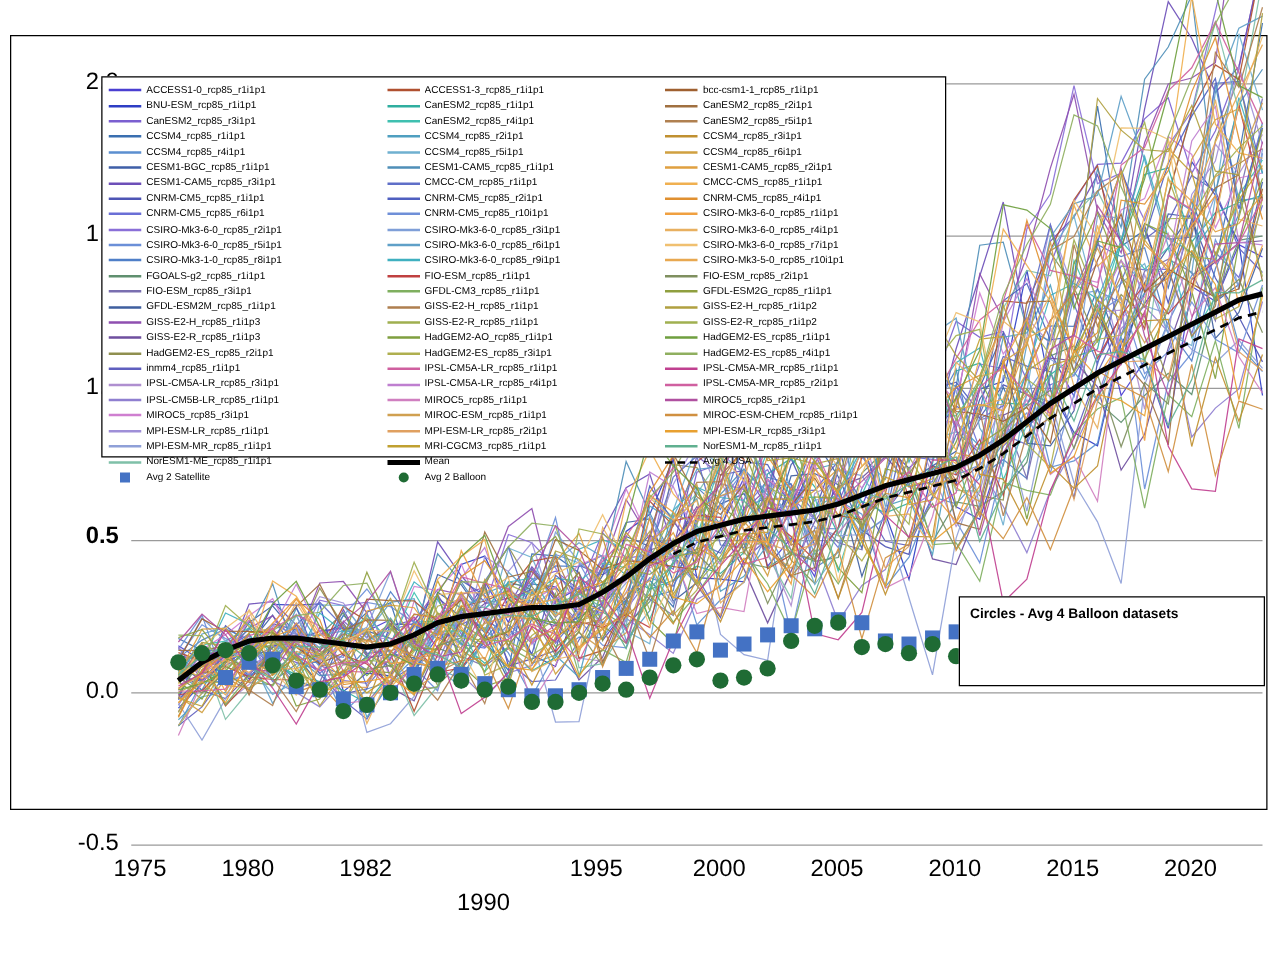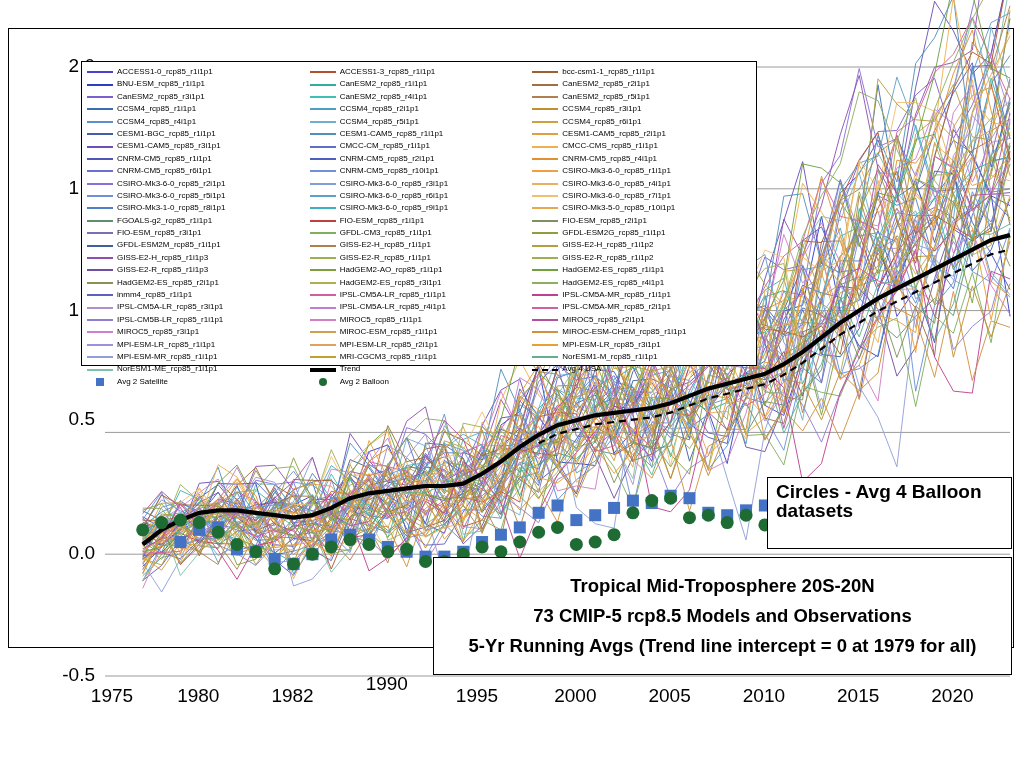--- a/index.html
+++ b/index.html
@@ -135,21 +135,21 @@
     padding: 4px 8px;
   }
   #obs-box .obs-title {
     font-size: 14.5px;
     font-weight: bold;
     text-decoration: underline;
     color: #000;
     margin-bottom: 2px;
   }
   #obs-box .obs-line {
-    font-size: 19px;
+    font-size: 11px;
     font-weight: bold;
     color: #000;
     line-height: 19px;
   }
   #caption-box {
     position: absolute;
     left: 424px;
     top: 528px;
     width: 579px;
     height: 118px;
@@ -332,21 +332,21 @@
           <circle cx="641.0416666666667" cy="448.224" r="6.5" fill="#1f6b34"></circle>
           <circle cx="659.8958333333333" cy="457.96799999999996" r="6.5" fill="#1f6b34"></circle>
           <circle cx="678.75" cy="436.044" r="6.5" fill="#1f6b34"></circle>
         </svg>
     </div>
 
     <div id="ytick-layer">
         <div class="ytick" style="width: 80px; right: 918px; top: 26px;">2.0</div>
         <div class="ytick" style="width: 80px; right: 918px; top: 147.8px;">1.5</div>
         <div class="ytick" style="width: 80px; right: 918px; top: 269.6px;">1.0</div>
-        <div class="ytick" style="width: 80px; right: 918px; top: 379px;">0.5</div>
+        <div class="ytick" style="width: 80px; right: 918px; top: 389px; font-weight: bold;">0.5</div>
         <div class="ytick" style="width: 80px; right: 918px; top: 513.2px;">0.0</div>
         <div class="ytick" style="width: 80px; right: 918px; top: 635px;">-0.5</div>
       </div>
 
     <div id="legend-box">
       <div class="legend-cols" id="legend-cols">
           <div class="legend-col">
             <div class="legend-item">
               <span class="legend-swatch" style="background: rgb(74, 63, 209);"></span>
               <span class="legend-label">ACCESS1-0_rcp85_r1i1p1</span>
@@ -546,21 +546,21 @@
             <div class="legend-item">
               <span class="legend-swatch" style="background: rgb(224, 160, 96);"></span>
               <span class="legend-label">MPI-ESM-LR_rcp85_r2i1p1</span>
             </div>
             <div class="legend-item">
               <span class="legend-swatch" style="background: rgb(192, 160, 48);"></span>
               <span class="legend-label">MRI-CGCM3_rcp85_r1i1p1</span>
             </div>
             <div class="legend-item">
               <span class="legend-swatch thick" style="background: rgb(0, 0, 0);"></span>
-              <span class="legend-label">Trend</span>
+              <span class="legend-label">Mean</span>
             </div>
             <div class="legend-item">
               <span class="legend-marker">
                 <span class="ci-marker" style="background: rgb(31, 107, 52);"></span>
               </span>
               <span class="legend-label">Avg 2 Balloon</span>
             </div>
           </div>
           <div class="legend-col">
             <div class="legend-item">
@@ -664,32 +664,27 @@
               <span class="legend-label">Avg 4 USA</span>
             </div>
           </div>
         </div>
     </div>
 
     <div id="obs-box">
       <div class="obs-line">Circles - Avg 4 Balloon datasets</div>
     </div>
 
-    <div id="caption-box">
-      <div class="cap-line">Tropical Mid-Troposphere 20S-20N</div>
-      <div class="cap-line">73 CMIP-5 rcp8.5 Models and Observations</div>
-      <div class="cap-line">5-Yr Running Avgs (Trend line intercept = 0 at 1979 for all)</div>
-    </div>
   </div>
 
   <div id="xtick-layer">
       <div class="xtick" style="width: 80px; left: 72px; top: 685px;">1975</div>
       <div class="xtick" style="width: 80px; left: 158.271px; top: 685px;">1980</div>
       <div class="xtick" style="width: 80px; left: 252.542px; top: 685px;">1982</div>
-      <div class="xtick" style="width: 80px; left: 346.812px; top: 673px;">1990</div>
+      <div class="xtick" style="width: 80px; left: 346.812px; top: 712px;">1990</div>
       <div class="xtick" style="width: 80px; left: 437px; top: 685px;">1995</div>
       <div class="xtick" style="width: 80px; left: 535.354px; top: 685px;">2000</div>
       <div class="xtick" style="width: 80px; left: 629.625px; top: 685px;">2005</div>
       <div class="xtick" style="width: 80px; left: 723.896px; top: 685px;">2010</div>
       <div class="xtick" style="width: 80px; left: 818.167px; top: 685px;">2015</div>
       <div class="xtick" style="width: 80px; left: 912.438px; top: 685px;">2020</div>
     </div>
 </div>
 
 </body></html>

